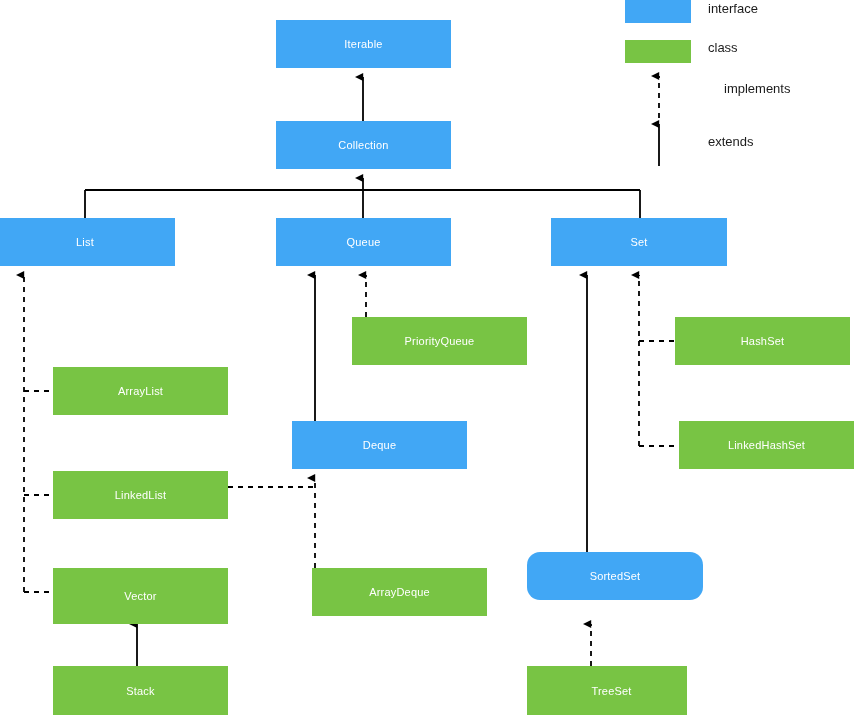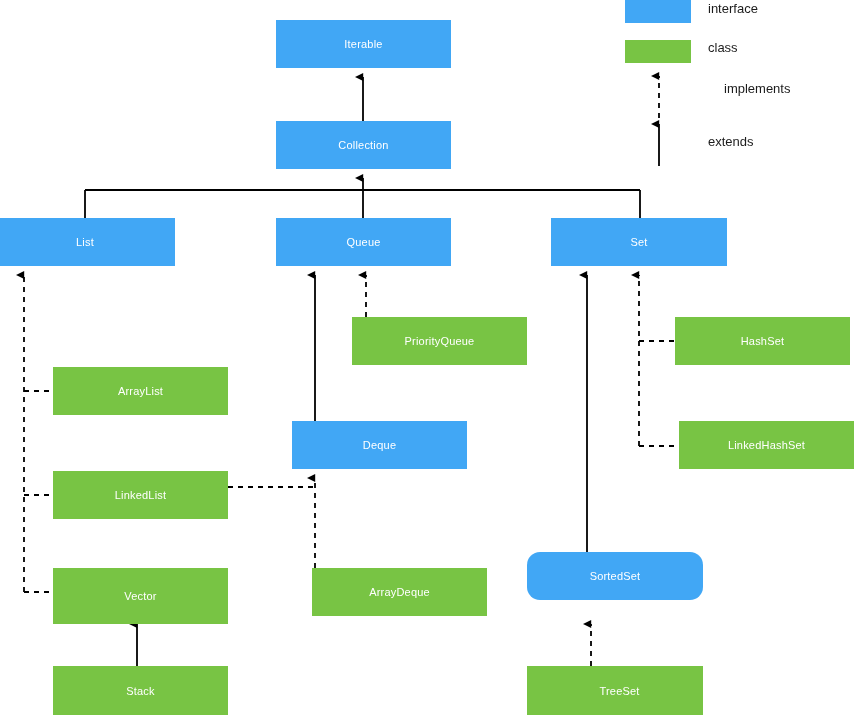--- a/index.html
+++ b/index.html
@@ -160,21 +160,21 @@
       </div>
       <div class="node klass" style="left: 276px; top: 568px; width: 175px; height: 48px; margin-left: 36px;">
         <span>ArrayDeque</span>
       </div>
       <div class="node iface" style="left: 527px; top: 552px; width: 176px; height: 48px; border-radius: 13px;">
         <span>SortedSet</span>
       </div>
       <div class="node klass" style="left: 53px; top: 666px; width: 175px; height: 49px;">
         <span>Stack</span>
       </div>
-      <div class="node klass" style="left: 527px; top: 666px; width: 176px; height: 49px; padding-left: 9px;">
+      <div class="node klass" style="left: 527px; top: 666px; width: 160px; height: 49px; padding-left: 9px;">
         <span>TreeSet</span>
       </div>
     </div>
 
   <div class="legend-swatch iface" style="left:625px; top:0px; width:66px; height:23px;"></div>
   <div class="legend-label" style="left:708px; top:1px;">interface</div>
 
   <div class="legend-swatch klass" style="left:625px; top:40px; width:66px; height:23px;"></div>
   <div class="legend-label" style="left:708px; top:40px;">class</div>
 

